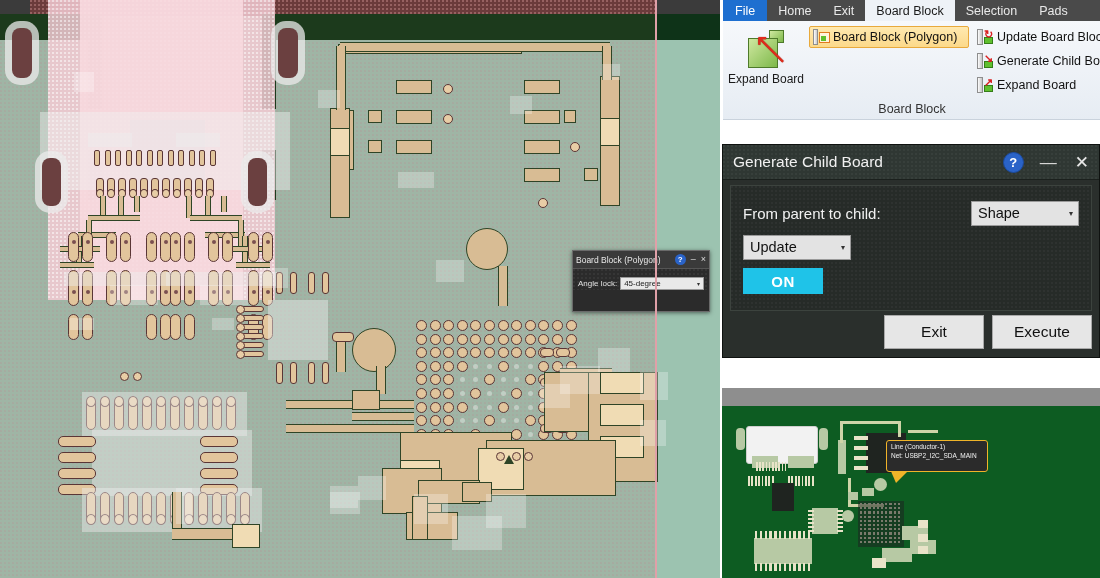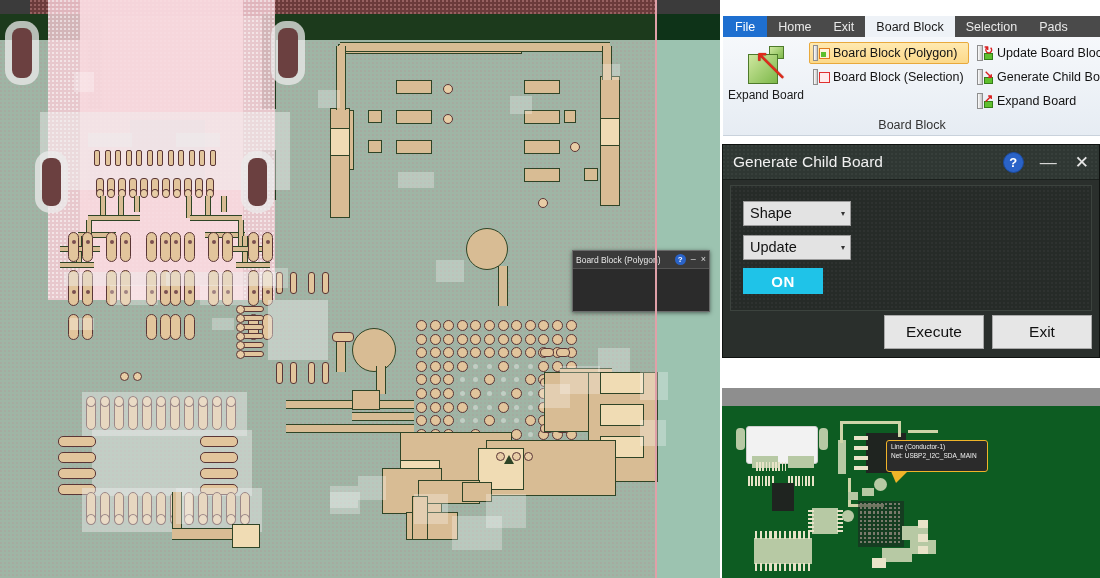--- a/index.html
+++ b/index.html
@@ -62,21 +62,21 @@
   #mini-help{width:11px;height:11px;border-radius:50%;background:#2a63c8;color:#fff;font-size:8px;
     display:flex;align-items:center;justify-content:center;font-weight:bold;margin-left:4px;}
   #mini-body{padding:8px 5px 0 5px;display:flex;align-items:center;
     background-image:radial-gradient(circle at 1px 1px, rgba(255,255,255,.05) .8px, transparent 1px);background-size:4px 4px;}
   #mini-body .lab{color:#e2e2e2;font-size:8px;white-space:nowrap;margin-right:3px;}
   #mini-combo{flex:1;height:13px;background:#e9e9e9;border:1px solid #9a9a9a;box-sizing:border-box;
     display:flex;align-items:center;padding:0 3px;color:#1a1a1a;font-size:8px;position:relative;}
   #mini-combo .ar{position:absolute;right:3px;font-size:6px;color:#333;}
 
   
-  #ribbon{position:absolute;left:722px;top:16px;width:378px;height:120px;background:#eef2f7;
+  #ribbon{position:absolute;left:722px;top:0;width:378px;height:120px;background:#eef2f7;
     border-left:1px solid #fff;overflow:hidden;}
   #tabbar{height:21px;background:#4a4a4a;display:flex;align-items:stretch;}
   .tab{display:flex;align-items:center;padding:0 11px;color:#e9e9e9;font-size:12.5px;white-space:nowrap;}
   .tab.file{background:#1e6fd0;color:#fff;padding:0 12px;}
   .tab.active{background:#eef2f7;color:#1a1a1a;}
   #ribbon-body{position:relative;height:99px;background:linear-gradient(#f6f8fb,#e6ecf3);}
   #grp-reuse{position:absolute;left:4px;top:4px;width:78px;height:74px;display:flex;flex-direction:column;
     align-items:center;justify-content:flex-start;}
   #reuse-ico{width:42px;height:42px;position:relative;margin-top:3px;}
   #reuse-ico .sq{position:absolute;left:3px;top:10px;width:30px;height:30px;
@@ -630,20 +630,27 @@
         <div class="ghost" style="left: 330px; top: 486px; width: 28px; height: 22px;"></div>
       </div>
 
     <div id="mini-panel">
       <div id="mini-title">
         <span class="t">Board Block (Polygon)</span>
         <span id="mini-help">?</span>
         <span class="mini-btn">–</span>
         <span class="mini-btn">×</span>
       </div>
+      <div id="mini-body">
+        <span class="lab">Angle lock:</span>
+        <div id="mini-combo">
+          <span>45-degree</span>
+          <span class="ar">▾</span>
+        </div>
+      </div>
     </div>
 
     <div class="cv-layer" id="board-outline"></div>
   </div>
 
   <div id="ribbon">
     <div id="tabbar">
       <div class="tab file">File</div>
       <div class="tab">Home</div>
       <div class="tab">Exit</div>
@@ -662,27 +669,20 @@
         <div id="reuse-lbl">Expand Board</div>
       </div>
 
       <div class="ribcol" id="col-a">
         <div class="ribitem sel">
           <span class="bbico">
               <span class="L"></span>
               <span class="R r-orange"></span>
             </span>
           <span class="lbl">Board Block (Polygon)</span>
-        </div>
-        <div class="ribitem">
-          <span class="bbico">
-              <span class="L"></span>
-              <span class="R r-red"></span>
-            </span>
-          <span class="lbl">Board Block (Selection)</span>
         </div>
       </div>
 
       <div class="ribcol" id="col-b">
         <div class="ribitem">
           <span class="bbico2">
               <span class="L2"></span>
               <span class="g"></span>
               <span class="rr">↻</span>
             </span>
@@ -713,38 +713,39 @@
 
   <div id="dlg">
     <div id="dlg-title">
       <span class="t">Generate Child Board</span>
       <span id="dlg-help">?</span>
       <span id="dlg-min">—</span>
       <span id="dlg-close">✕</span>
     </div>
     <div id="dlg-body">
       <div class="dlg-row">
+        <span class="lab">From parent to child:</span>
         <div class="dlg-sel">
           <span>Shape</span>
           <span class="ar">▾</span>
         </div>
       </div>
       <div class="dlg-row">
         <div class="dlg-sel">
           <span>Update</span>
           <span class="ar">▾</span>
         </div>
       </div>
       <div class="dlg-row">
         <div id="toggle-on">ON</div>
       </div>
     </div>
     <div id="dlg-foot">
+      <div class="dlg-btn">Exit</div>
       <div class="dlg-btn">Execute</div>
-      <div class="dlg-btn">Exit</div>
     </div>
   </div>
 
   <div id="preview">
     <div id="pv-gray-top"></div>
     <div id="pv-gray-arm"></div>
     <div id="pv-board"></div>
     <div id="pv-content" style="position: absolute; left: 0px; top: 0px; width: 378px; height: 190px;">
         <div class="pv-white" style="left: 24px; top: 38px; width: 72px; height: 38px;;border-radius:3px;"></div>
         <div class="pv-pad-g" style="left: 14px; top: 40px; width: 9px; height: 22px;;border-radius:4px;"></div>

